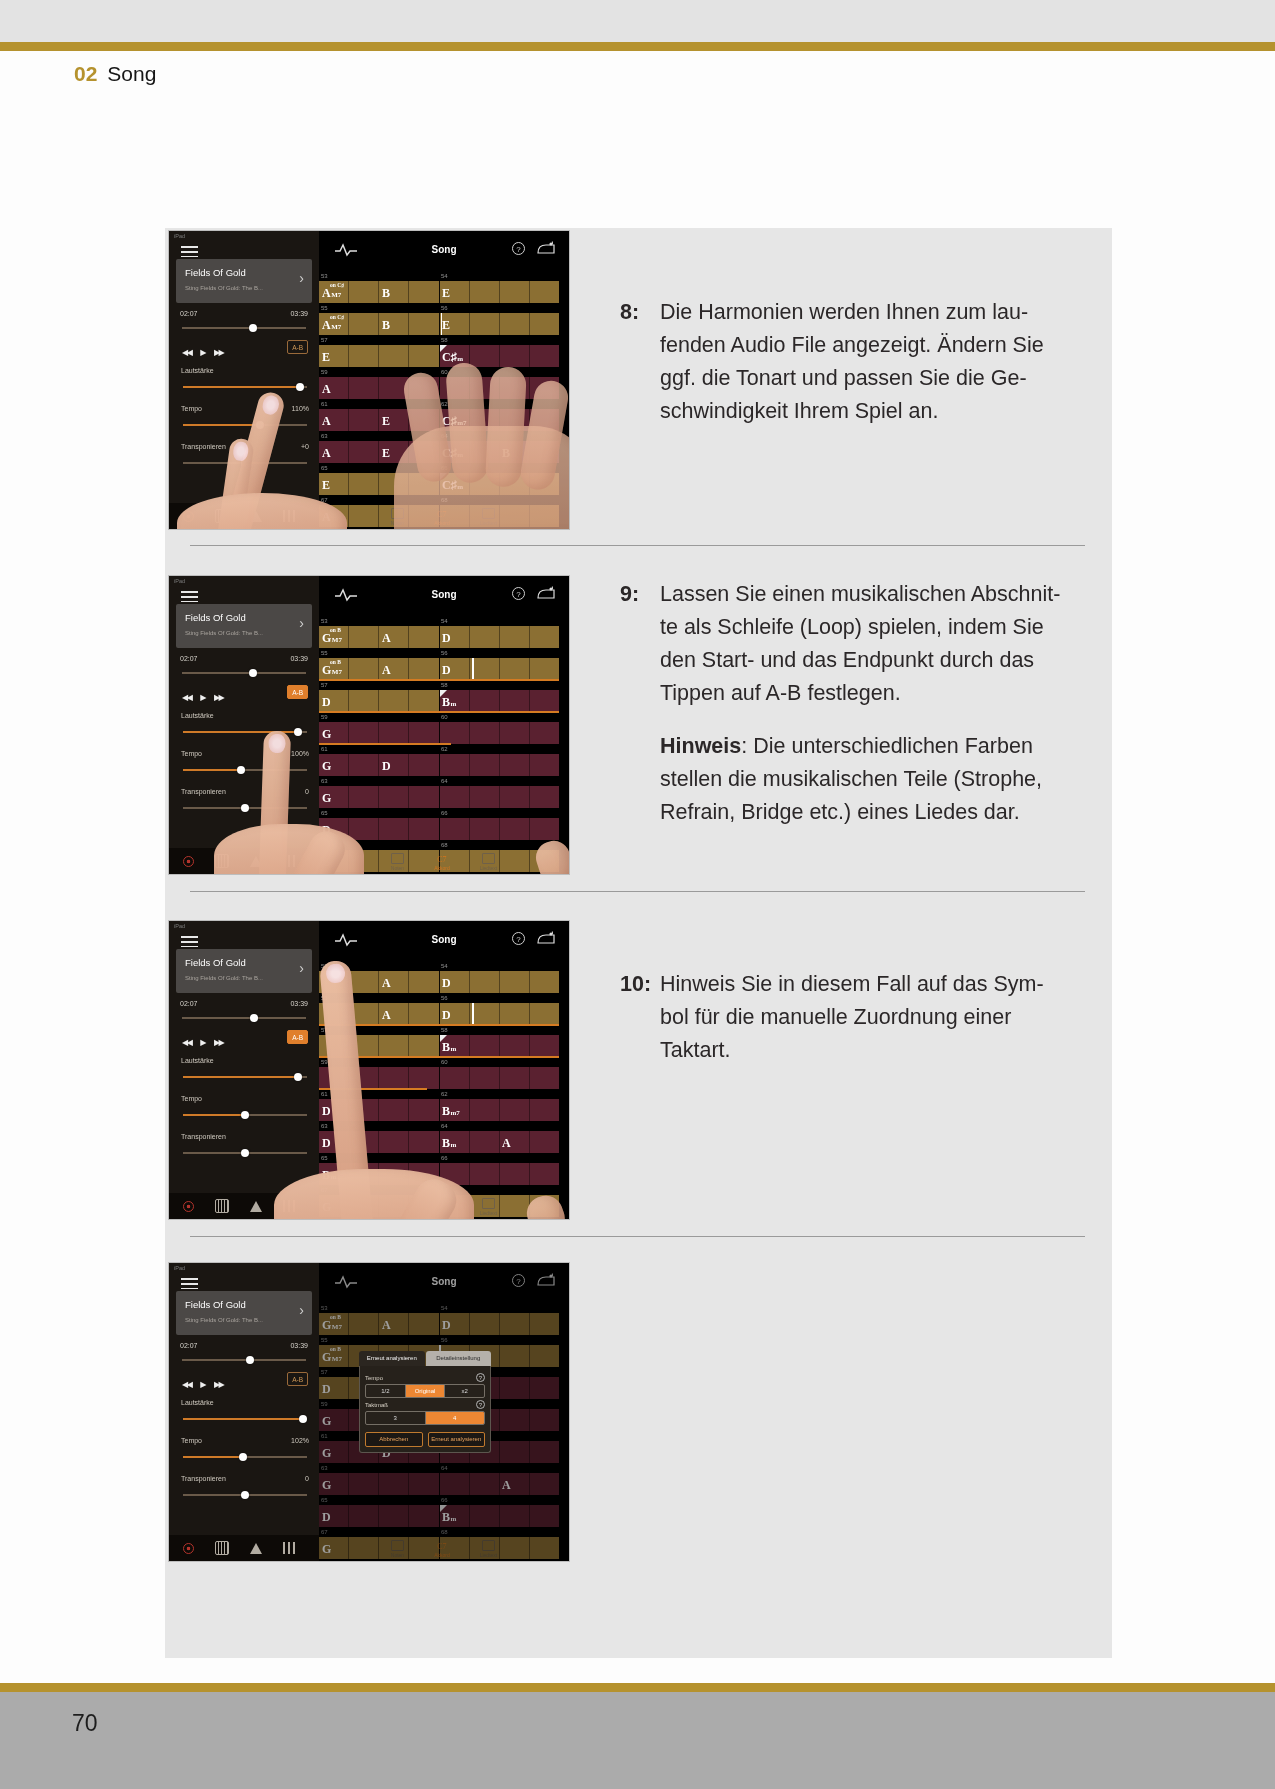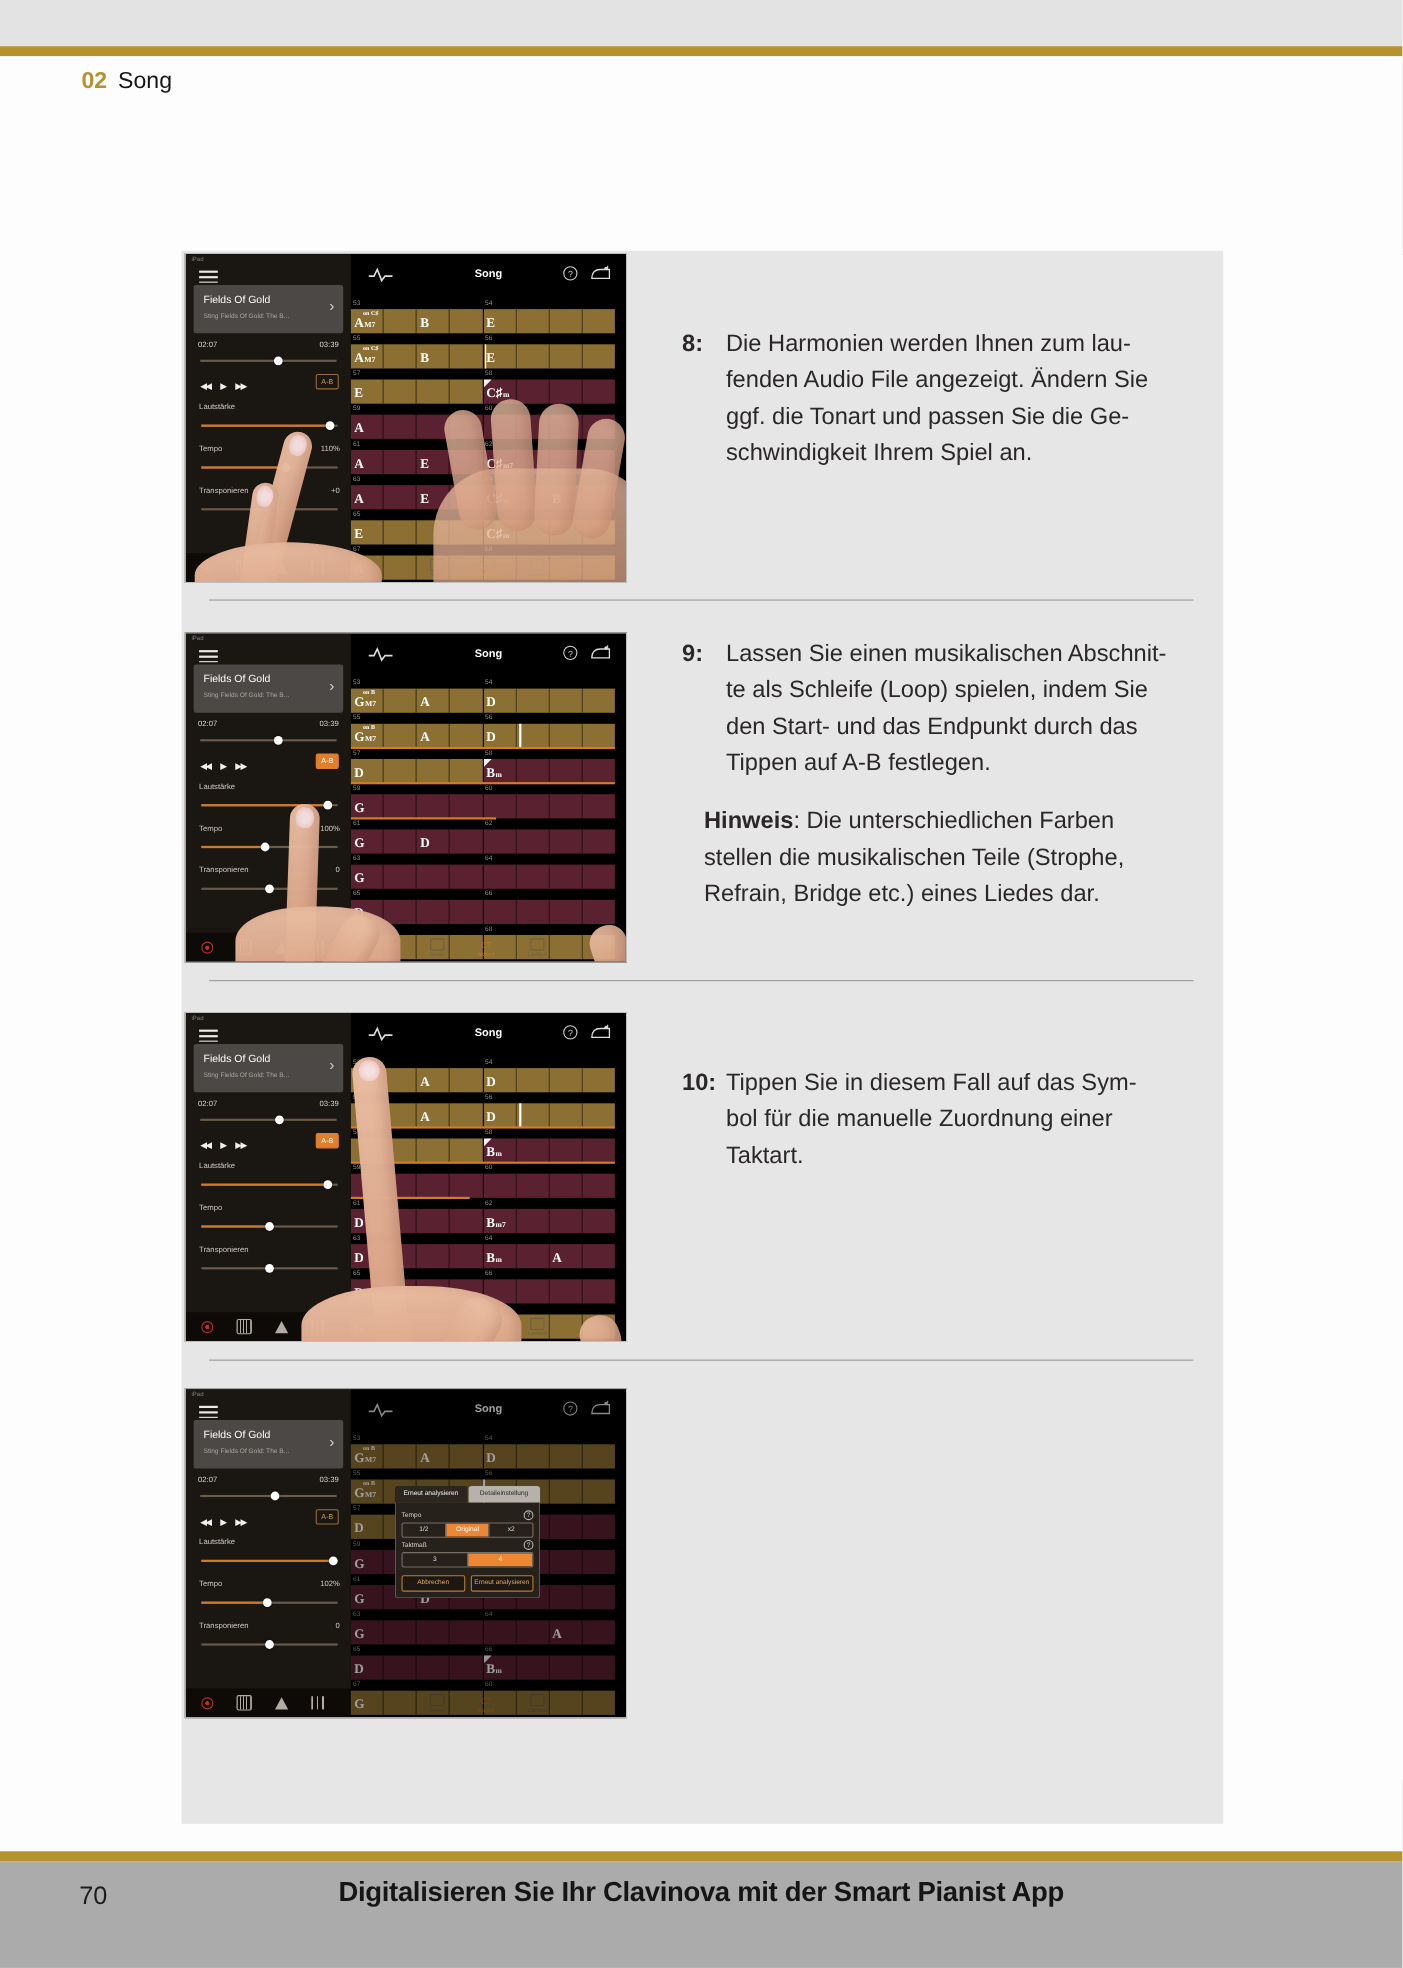--- a/index.html
+++ b/index.html
@@ -17,21 +17,21 @@
   .footer{position:absolute;left:0;top:1692px;width:1275px;height:97px;background:#ababab;}
   .footpage{position:absolute;left:72px;top:18px;font-size:23px;color:#1d1d1d;}
   .foottitle{position:absolute;left:0;right:0;top:14px;text-align:center;font-size:25px;
              font-weight:700;color:#151515;letter-spacing:-0.3px;}
   
   .textcol{position:absolute;left:455px;width:488px;font-size:21.5px;line-height:33px;color:#2b2728;}
   .step{display:flex;}
   .step .num{width:40px;flex:none;font-weight:700;}
   .step .body{white-space:pre-line;flex:1;}
   .plain{margin-left:40px;white-space:pre-line;}
-  .hint{margin-top:20px;margin-left:20px;}
+  .hint{margin-top:20px;margin-left:40px;}
   .hint .hlabel{font-weight:700;}
   .hint .hrest{white-space:pre-line;}
   .mt{margin-top:28px;}
   
   .shot-frame{position:absolute;left:3px;width:402px;height:300px;}
   .shot{position:absolute;left:0;top:0;width:400px;height:298px;background:#000;
         border:1px solid #bdbdbd;overflow:hidden;}
   .sb{position:absolute;left:0;top:0;width:150px;height:298px;background:#1a1612;}
   .devlabel{position:absolute;left:5px;top:2px;font-size:5.5px;color:#7d7d7d;}
   .burger{position:absolute;left:12px;top:15px;width:17px;}
@@ -1450,28 +1450,27 @@
 stellen die musikalischen Teile (Strophe,
 Refrain, Bridge etc.) eines Liedes dar.</span>
     </div>
   </div>
 
   <div class="sep" style="top:663px"></div>
 
   <div class="textcol" style="top:712px">
     <div class="step mt">
       <span class="num">10:</span>
-      <span class="body">Tippen Sie in diesem Fall auf das Sym-
+      <span class="body">Hinweis Sie in diesem Fall auf das Sym-
 bol für die manuelle Zuordnung einer
 Taktart.</span>
     </div>
   </div>
 
   <div class="sep" style="top:1008px"></div>
 
 
 </div>
 
 <div class="footgold"></div>
 <div class="footer">
   <span class="footpage">70</span>
-  <div class="foottitle">Digitalisieren Sie Ihr Clavinova mit der Smart Pianist App</div>
 </div>
 
 </body></html>

